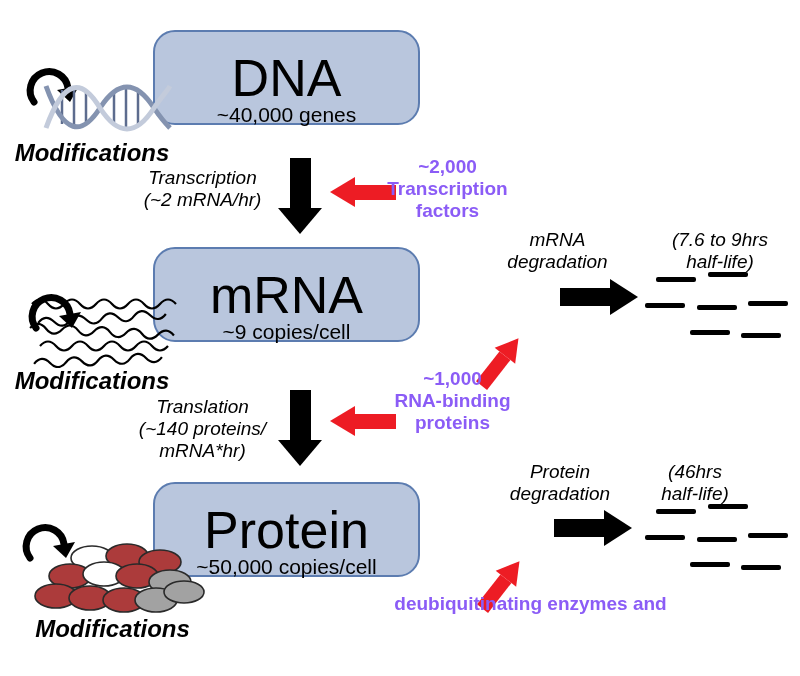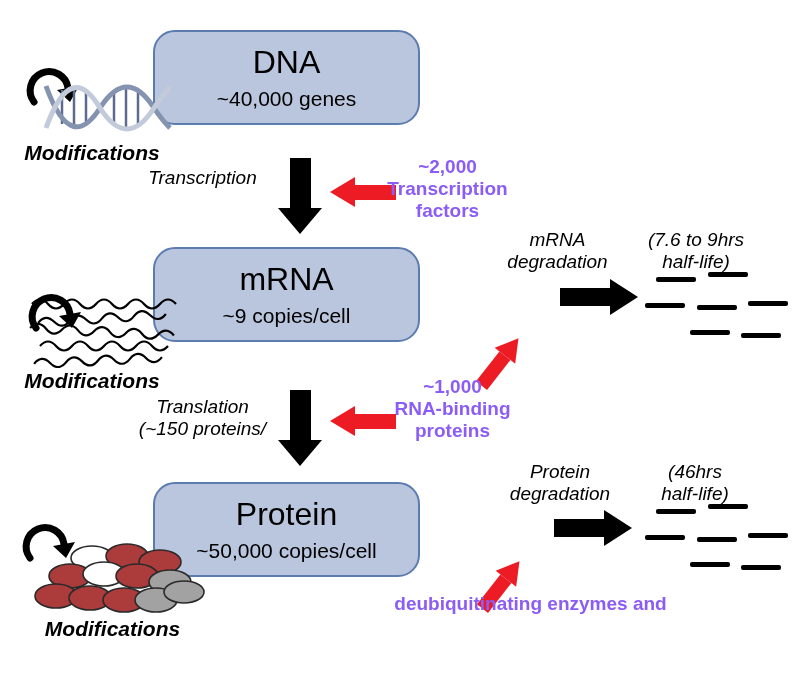--- a/index.html
+++ b/index.html
@@ -4,26 +4,26 @@
 <style>
   html,body { margin:0; padding:0; background:#ffffff; }
   .canvas {
     position:relative; width:800px; height:676px; background:#ffffff;
     font-family:"Liberation Sans", sans-serif; color:#000; overflow:hidden;
   }
   .box {
     position:absolute; background:#b9c6dd; border:2px solid #5c7cb0;
     border-radius:22px; text-align:center; box-sizing:border-box;
   }
-  .box-title { font-size:32px; line-height:50px; padding-top:5px; }
+  .box-title { font-size:52px; line-height:50px; padding-top:21px; }
   .box-sub   { font-size:21px; line-height:24px; }
 
   .lbl { position:absolute; text-align:center; font-size:19px; line-height:22px; }
   .italic { font-style:italic; }
-  .mods { font-style:italic; font-weight:bold; font-size:21px; }
+  .mods { font-style:italic; font-weight:bold; font-size:24px; }
   .red { color:#8b5cf6;font-weight:bold; }
 
   
   .v-arrow { position:absolute; width:44px; display:flex; flex-direction:column; align-items:center; }
   .vshaft { width:21px; height:50px; background:#000; }
   .vhead  { width:0; height:0; border-left:22px solid transparent; border-right:22px solid transparent; border-top:26px solid #000; }
 
   
   .h-arrow { position:absolute; display:flex; align-items:center; }
   .hshaft { width:50px; height:18px; background:#000; }
@@ -100,20 +100,21 @@
     </svg>
   <div class="lbl mods" style="left:12px;top:142px;width:160px;">Modifications</div>
 
   <div class="v-arrow" style="left:278px;top:158px;">
     <div class="vshaft"></div>
     <div class="vhead"></div>
   </div>
 
   <div class="lbl italic" style="left:120px;top:167px;width:165px;">
     <div>Transcription</div>
+    <div>(~2 mRNA/hr)</div>
   </div>
 
   <div class="rl-arrow" style="left:330px;top:177px;">
     <div class="rl-head"></div>
     <div class="rl-shaft"></div>
   </div>
 
   <div class="lbl red" style="left:385px;top:156px;width:125px;">
     <div>~2,000</div>
     <div>Transcription</div>
@@ -131,21 +132,21 @@
   <svg class="icon" style="left:28px;top:290px;" width="160" height="78">
       <use href="#mrna-strands"></use>
     </svg>
   <div class="lbl mods" style="left:12px;top:370px;width:160px;">Modifications</div>
 
   <div class="lbl italic" style="left:500px;top:229px;width:115px;">
     <div>mRNA</div>
     <div>degradation</div>
   </div>
 
-  <div class="lbl italic" style="left:622px;top:229px;width:148px;">
+  <div class="lbl italic" style="left:646px;top:229px;width:148px;">
     <div>(7.6 to 9hrs</div>
     <div>half-life)</div>
   </div>
 
   <div class="h-arrow" style="left:560px;top:279px;">
     <div class="hshaft"></div>
     <div class="hhead"></div>
   </div>
 
   <div class="dash" style="left:656px;top:277px;width:40px;"></div>
@@ -161,29 +162,30 @@
     <div class="rd-head"></div>
   </div>
 
   <div class="v-arrow" style="left:278px;top:390px;">
     <div class="vshaft"></div>
     <div class="vhead"></div>
   </div>
 
   <div class="lbl italic" style="left:115px;top:396px;width:175px;">
     <div>Translation</div>
-    <div>(~150 proteins/</div>
+    <div>(~140 proteins/</div>
+    <div>mRNA*hr)</div>
   </div>
 
   <div class="rl-arrow" style="left:330px;top:406px;">
     <div class="rl-head"></div>
     <div class="rl-shaft"></div>
   </div>
 
-  <div class="lbl red" style="left:385px;top:376px;width:135px;">
+  <div class="lbl red" style="left:385px;top:368px;width:135px;">
     <div>~1,000</div>
     <div>RNA-binding</div>
     <div>proteins</div>
   </div>
 
   <div class="box" style="left:153px;top:482px;width:267px;height:95px;">
     <div class="box-title">Protein</div>
     <div class="box-sub">~50,000 copies/cell</div>
   </div>
 

